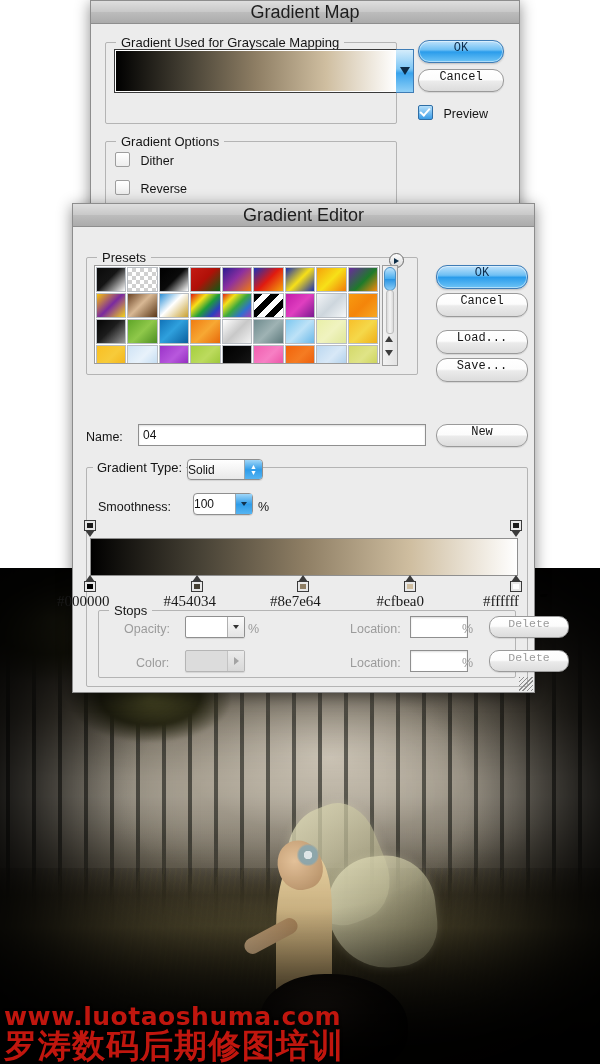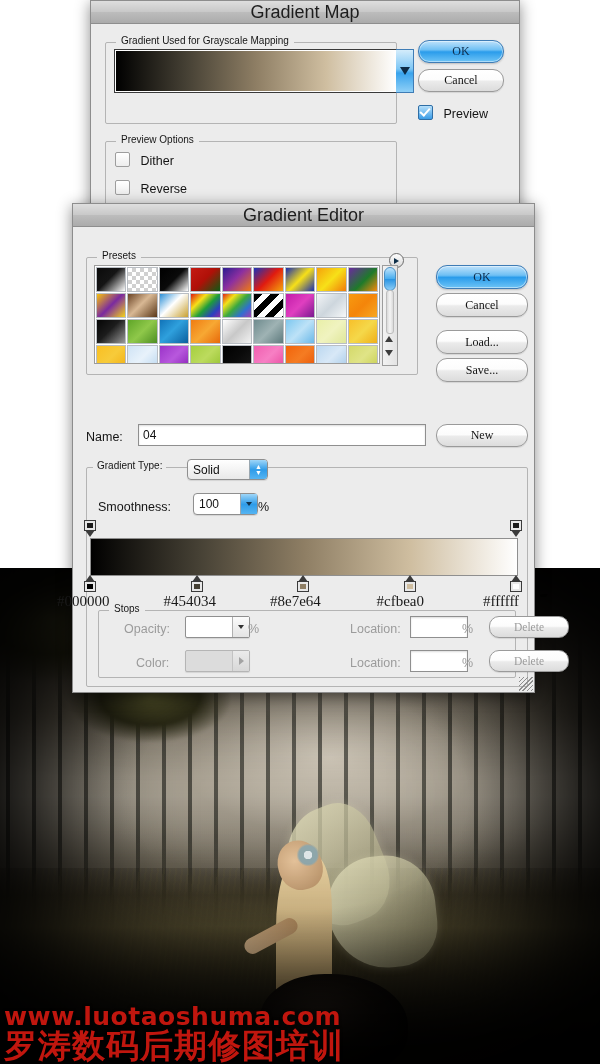--- a/index.html
+++ b/index.html
@@ -99,29 +99,29 @@
     background:linear-gradient(180deg,#dedede 0%,#c9c9c9 48%,#bcbcbc 52%,#ababab 100%);
     border-bottom:1px solid #8e8e8e;
     display:flex;align-items:center;justify-content:center;}
   .titlebar span{font-size:18px;color:#1d1d1d;font-family:"Liberation Sans",sans-serif;}
   .body{position:relative;}
 
   
   .group{position:absolute;border:1px solid #b4b4b4;border-radius:2px;}
   .group>.legend{
     position:absolute;top:-8px;left:10px;background:#ececec;padding:0 5px;
-    font-size:10px;color:#151515;white-space:nowrap;
+    font-size:13px;color:#151515;white-space:nowrap;
   }
 
   
   .btn{
     border:1px solid #9a9a9a;border-radius:11px;
     background:linear-gradient(180deg,#ffffff 0%,#fcfcfc 46%,#ebebeb 54%,#dcdcdc 100%);
-    font-size:12px;color:#141414;display:flex;align-items:center;justify-content:center;
-    box-shadow:0 1px 1px rgba(0,0,0,.10);cursor:default;font-family:Liberation Serif, serif;
+    font-size:12px;color:#141414;display:flex;justify-content:center;
+    box-shadow:0 1px 1px rgba(0,0,0,.10);cursor:default;font-family:Liberation Mono, monospace;
   }
   .btn.primary{
     border:1px solid #3f7cb5;color:#0e2d4d;
     background:linear-gradient(180deg,#bfe2fb 0%,#6fc0f4 42%,#2a9ceb 52%,#6ec4f6 100%);
     box-shadow:0 0 0 1px rgba(255,255,255,.45) inset,0 1px 2px rgba(0,0,0,.2);
   }
   .btn.small{height:20px;border-radius:10px;font-size:11.5px;}
 
   
   .chk{width:13px;height:13px;border:1px solid #9d9d9d;border-radius:2px;
@@ -133,21 +133,21 @@
   }
   .chk.on:after{content:"";position:absolute;left:3px;top:0px;width:4px;height:8px;
     border:solid #fff;border-width:0 2px 2px 0;transform:rotate(42deg);}
 
   
   .field{border:1px solid #8f8f8f;background:#fff;display:flex;align-items:center;
     padding:0 4px;font-size:12px;color:#111;box-shadow:inset 0 1px 2px rgba(0,0,0,.14);}
 
   
   .popup{border:1px solid #8f8f8f;border-radius:4px;display:flex;align-items:center;
-    background:linear-gradient(180deg,#ffffff,#e9e9e9);font-size:12px;color:#111;padding-left:5px;
+    background:linear-gradient(180deg,#ffffff,#e9e9e9);font-size:12px;color:#111;
     box-shadow:0 1px 1px rgba(0,0,0,.1);}
   .popup .tail{
     margin-left:auto;width:17px;height:100%;border-left:1px solid #9aa7b0;border-radius:0 3px 3px 0;
     background:linear-gradient(180deg,#9fd6f8,#2f9ce9 52%,#55b4f2);
     display:flex;flex-direction:column;align-items:center;justify-content:center;color:#fff;font-size:7px;line-height:6px;
   }
   .combo-tail{
     margin-left:auto;width:16px;height:100%;border-left:1px solid #9aa7b0;
     background:linear-gradient(180deg,#9fd6f8,#2f9ce9 52%,#55b4f2);
     display:flex;align-items:center;justify-content:center;
@@ -263,21 +263,21 @@
     </div>
 
     <div id="gm-ramp-outer">
       <div id="gm-ramp" style="background: linear-gradient(90deg, rgb(0, 0, 0) 0%, rgb(69, 64, 52) 25%, rgb(142, 126, 100) 50%, rgb(207, 190, 160) 75%, rgb(255, 255, 255) 100%);"></div>
     </div>
     <div id="gm-picker">
       <div class="tri-d"></div>
     </div>
 
     <div class="group" style="left:14px;top:117px;width:290px;height:62px;">
-      <div class="legend">Preview Options</div>
+      <div class="legend">Gradient Options</div>
     </div>
 
     <div style="position:absolute;left:24px;top:127px">
       <span class="chk"></span>
       <span class="lbl" style="position:static;margin-left:6px">Dither</span>
     </div>
     <div style="position:absolute;left:24px;top:155px">
       <span class="chk"></span>
       <span class="lbl" style="position:static;margin-left:6px">Reverse</span>
     </div>

